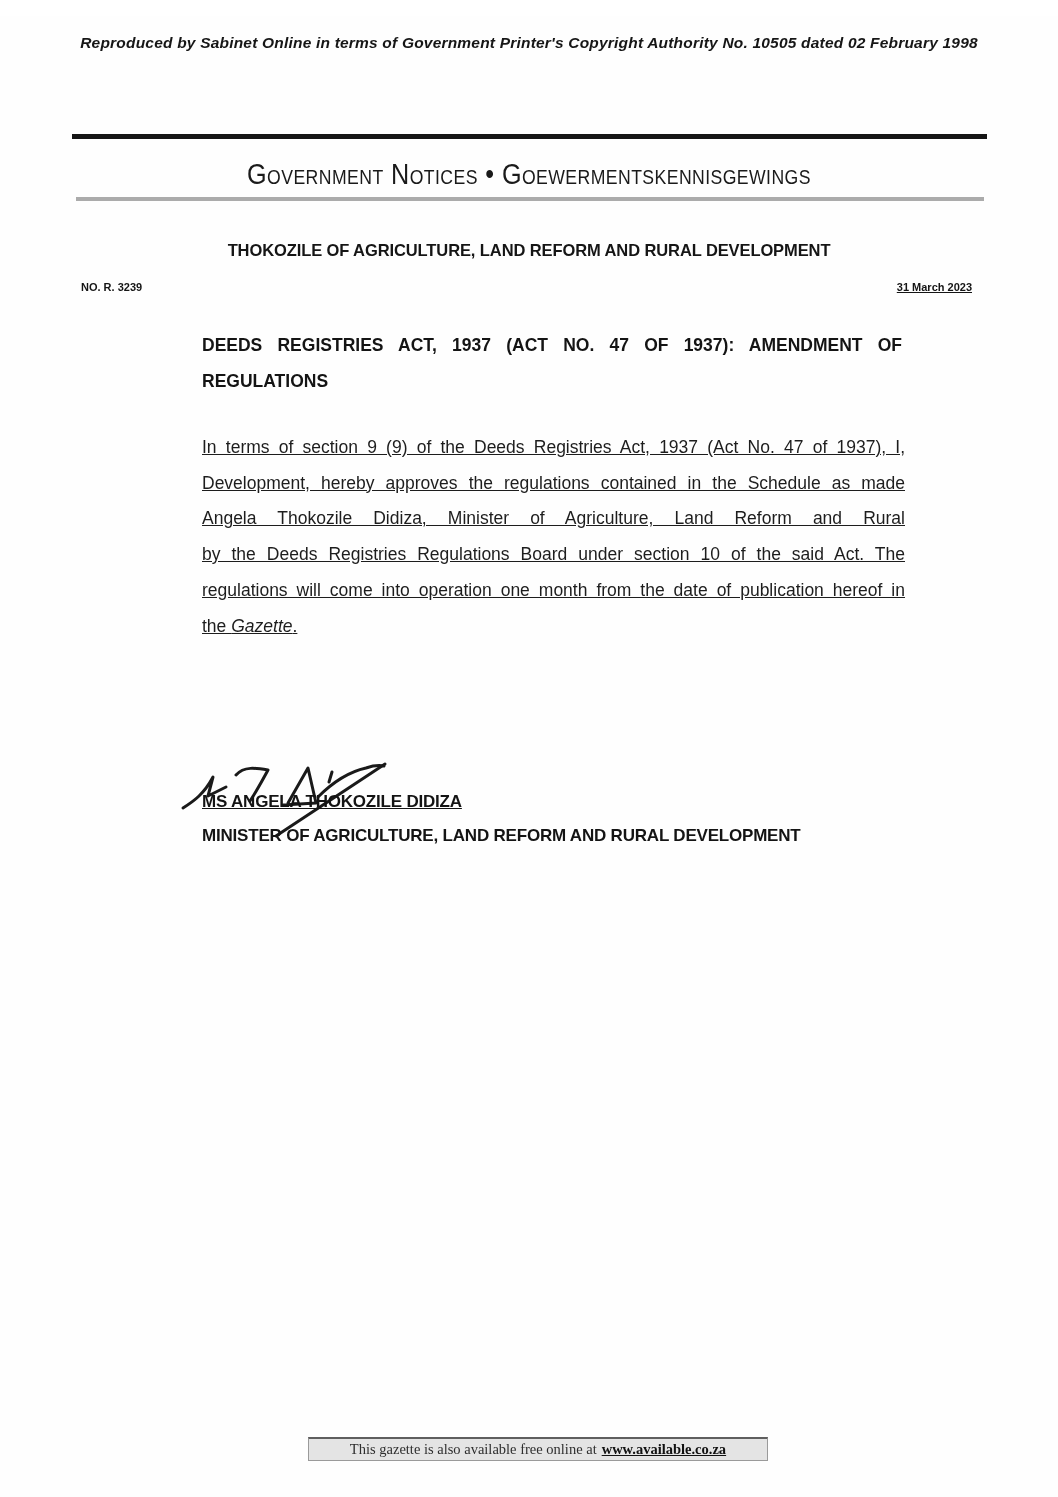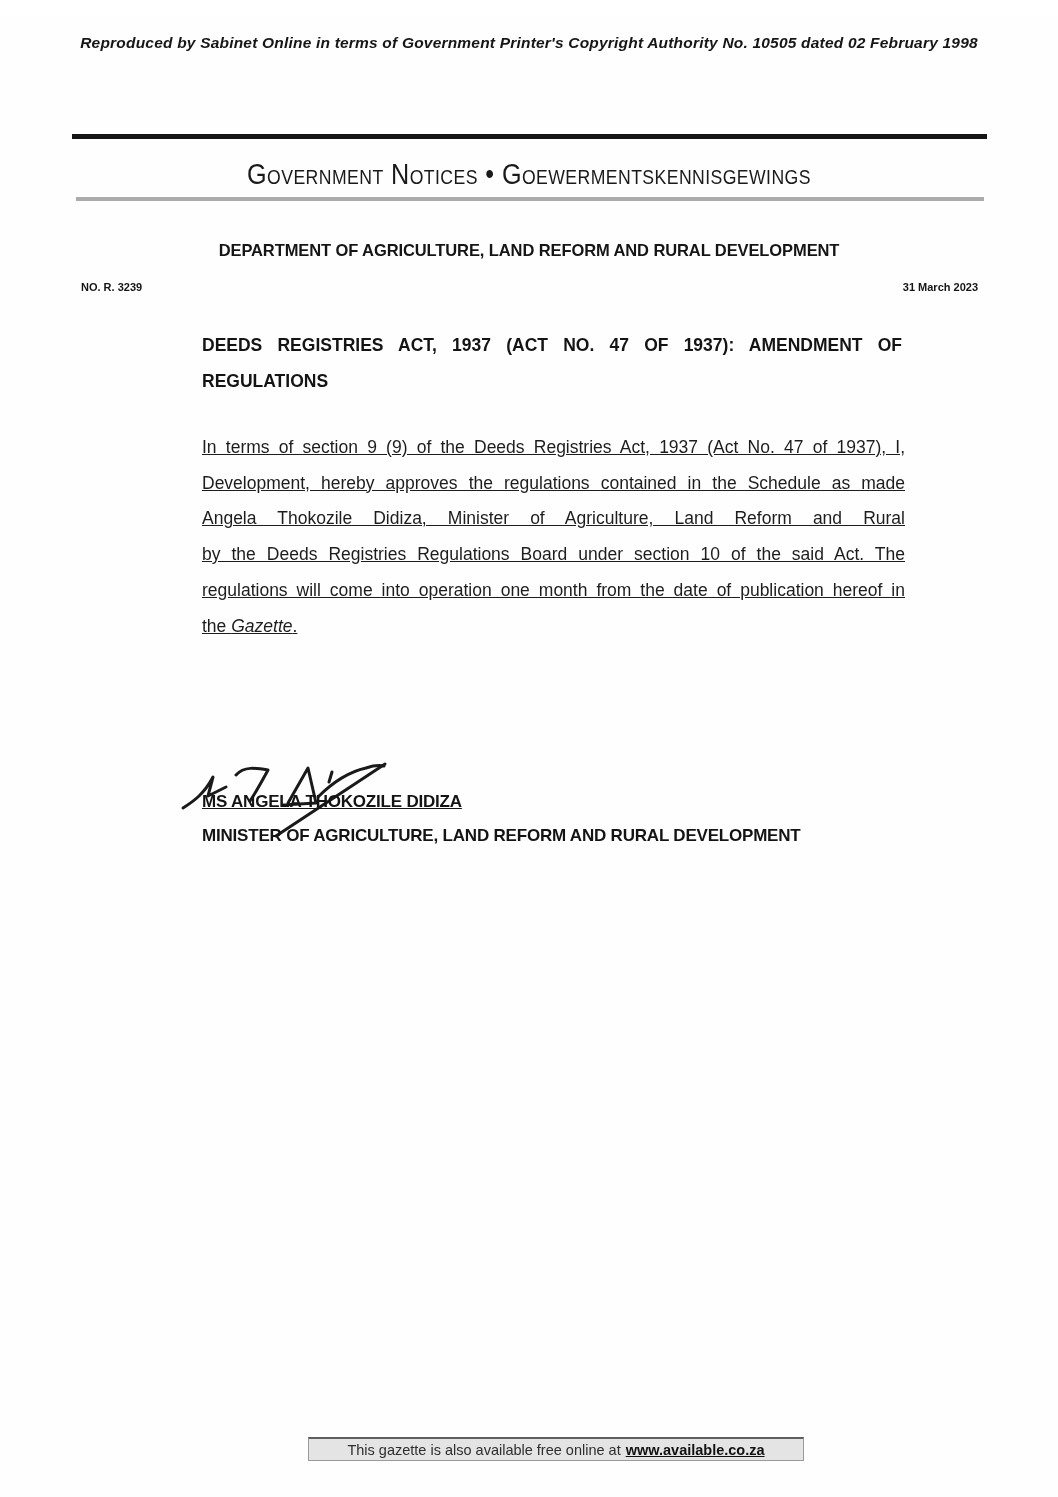--- a/index.html
+++ b/index.html
@@ -49,67 +49,67 @@
   .department-title{
     position:absolute;top:225px;left:0;right:0;
     text-align:center;font-weight:bold;font-size:16.5px;
     letter-spacing:-.1px;color:#151515;
   }
   .notice-meta{
     position:absolute;top:265px;left:81px;right:80px;height:20px;
     font-weight:bold;font-size:11px;color:#151515;
   }
   .notice-number{position:absolute;left:0;}
-  .notice-date{position:absolute;right:0;}
+  .notice-date{position:absolute;right:6px;text-decoration:underline;}
   .notice-title{
     position:absolute;top:312px;left:202px;width:700px;
     font-weight:bold;font-size:17.5px;line-height:35.5px;color:#141414;
   }
   .jline{text-align:justify;text-align-last:justify;}
   .body-paragraph{
     position:absolute;top:414px;left:202px;width:703px;
     font-size:17.5px;line-height:35.7px;color:#1d1d1d;text-decoration:underline;
   }
   .body-last i{font-style:italic;}
   .signature-svg{position:absolute;left:180px;top:740px;}
   .signer-name{
     position:absolute;top:776px;left:202px;
     font-weight:bold;font-size:17px;color:#141414;letter-spacing:-.2px;text-decoration:underline;
   }
   .signer-title{
     position:absolute;top:810px;left:202px;
     font-weight:bold;font-size:17px;color:#141414;letter-spacing:-.2px;
   }
   .footer-bar{
-    position:absolute;top:1421px;left:308px;width:496px;height:24px;
+    position:absolute;top:1421px;left:308px;width:460px;height:24px;
     background:#e4e4e4;
     border:1px solid #9a9a9a;border-top:2px solid #5f5f5f;
     box-sizing:border-box;
     display:flex;align-items:center;justify-content:center;
-    font-size:14.5px;color:#2e2e2e;white-space:nowrap;
+    font-size:14.5px;color:#2e2e2e;white-space:nowrap;font-family:Liberation Serif, serif;
   }
   .footer-link{
     font-weight:bold;color:#111;text-decoration:underline;margin-left:5px;
   }
 </style>
 </head>
 <body>
 
 <div class="page">
 
   <div class="copyright-line">Reproduced by Sabinet Online in terms of Government Printer's Copyright Authority No. 10505 dated 02 February 1998</div>
 
 
   <div class="rule-black"></div>
 
   <div class="section-heading">Government Notices • Goewermentskennisgewings</div>
 
   <div class="rule-gray"></div>
 
-  <div class="department-title">DEPARTMENT OF AGRICULTURE, LAND REFORM AND RURAL DEVELOPMENT</div>
+  <div class="department-title">THOKOZILE OF AGRICULTURE, LAND REFORM AND RURAL DEVELOPMENT</div>
 
   <div class="notice-meta">
     <span class="notice-number">NO. R. 3239</span>
     <span class="notice-date">31 March 2023</span>
   </div>
 
   <div class="notice-title">
     <div class="jline">DEEDS REGISTRIES ACT, 1937 (ACT NO. 47 OF 1937): AMENDMENT OF</div>
     <div>REGULATIONS</div>
   </div>

